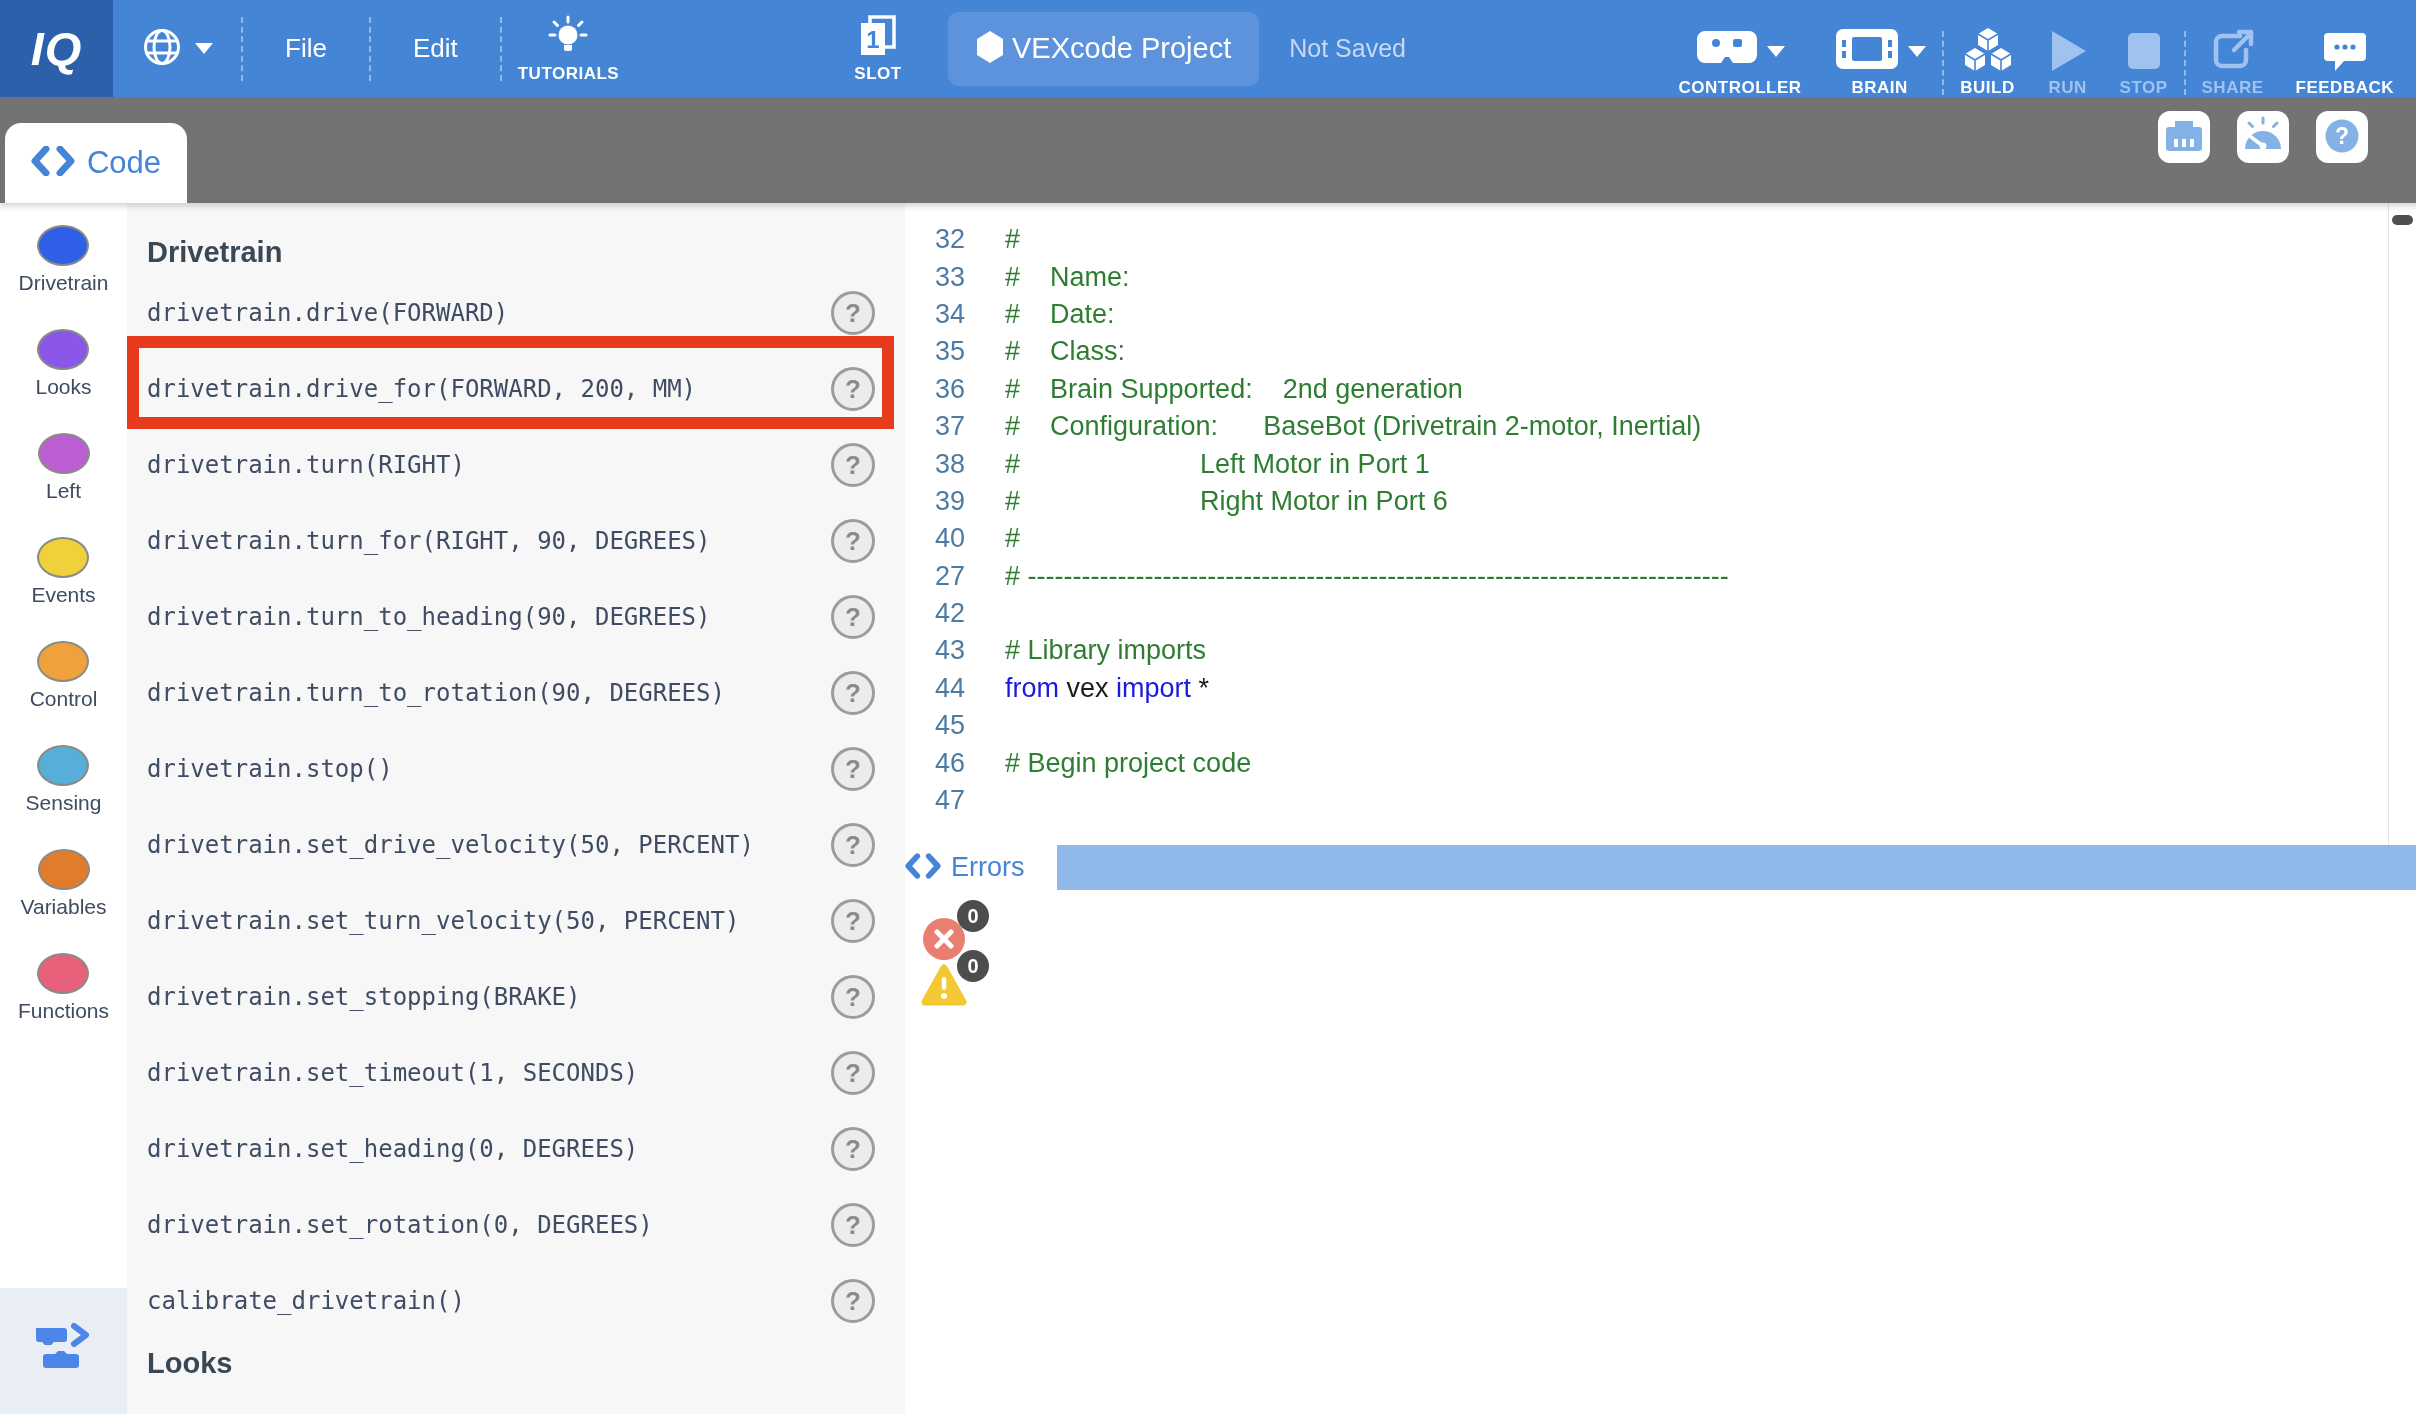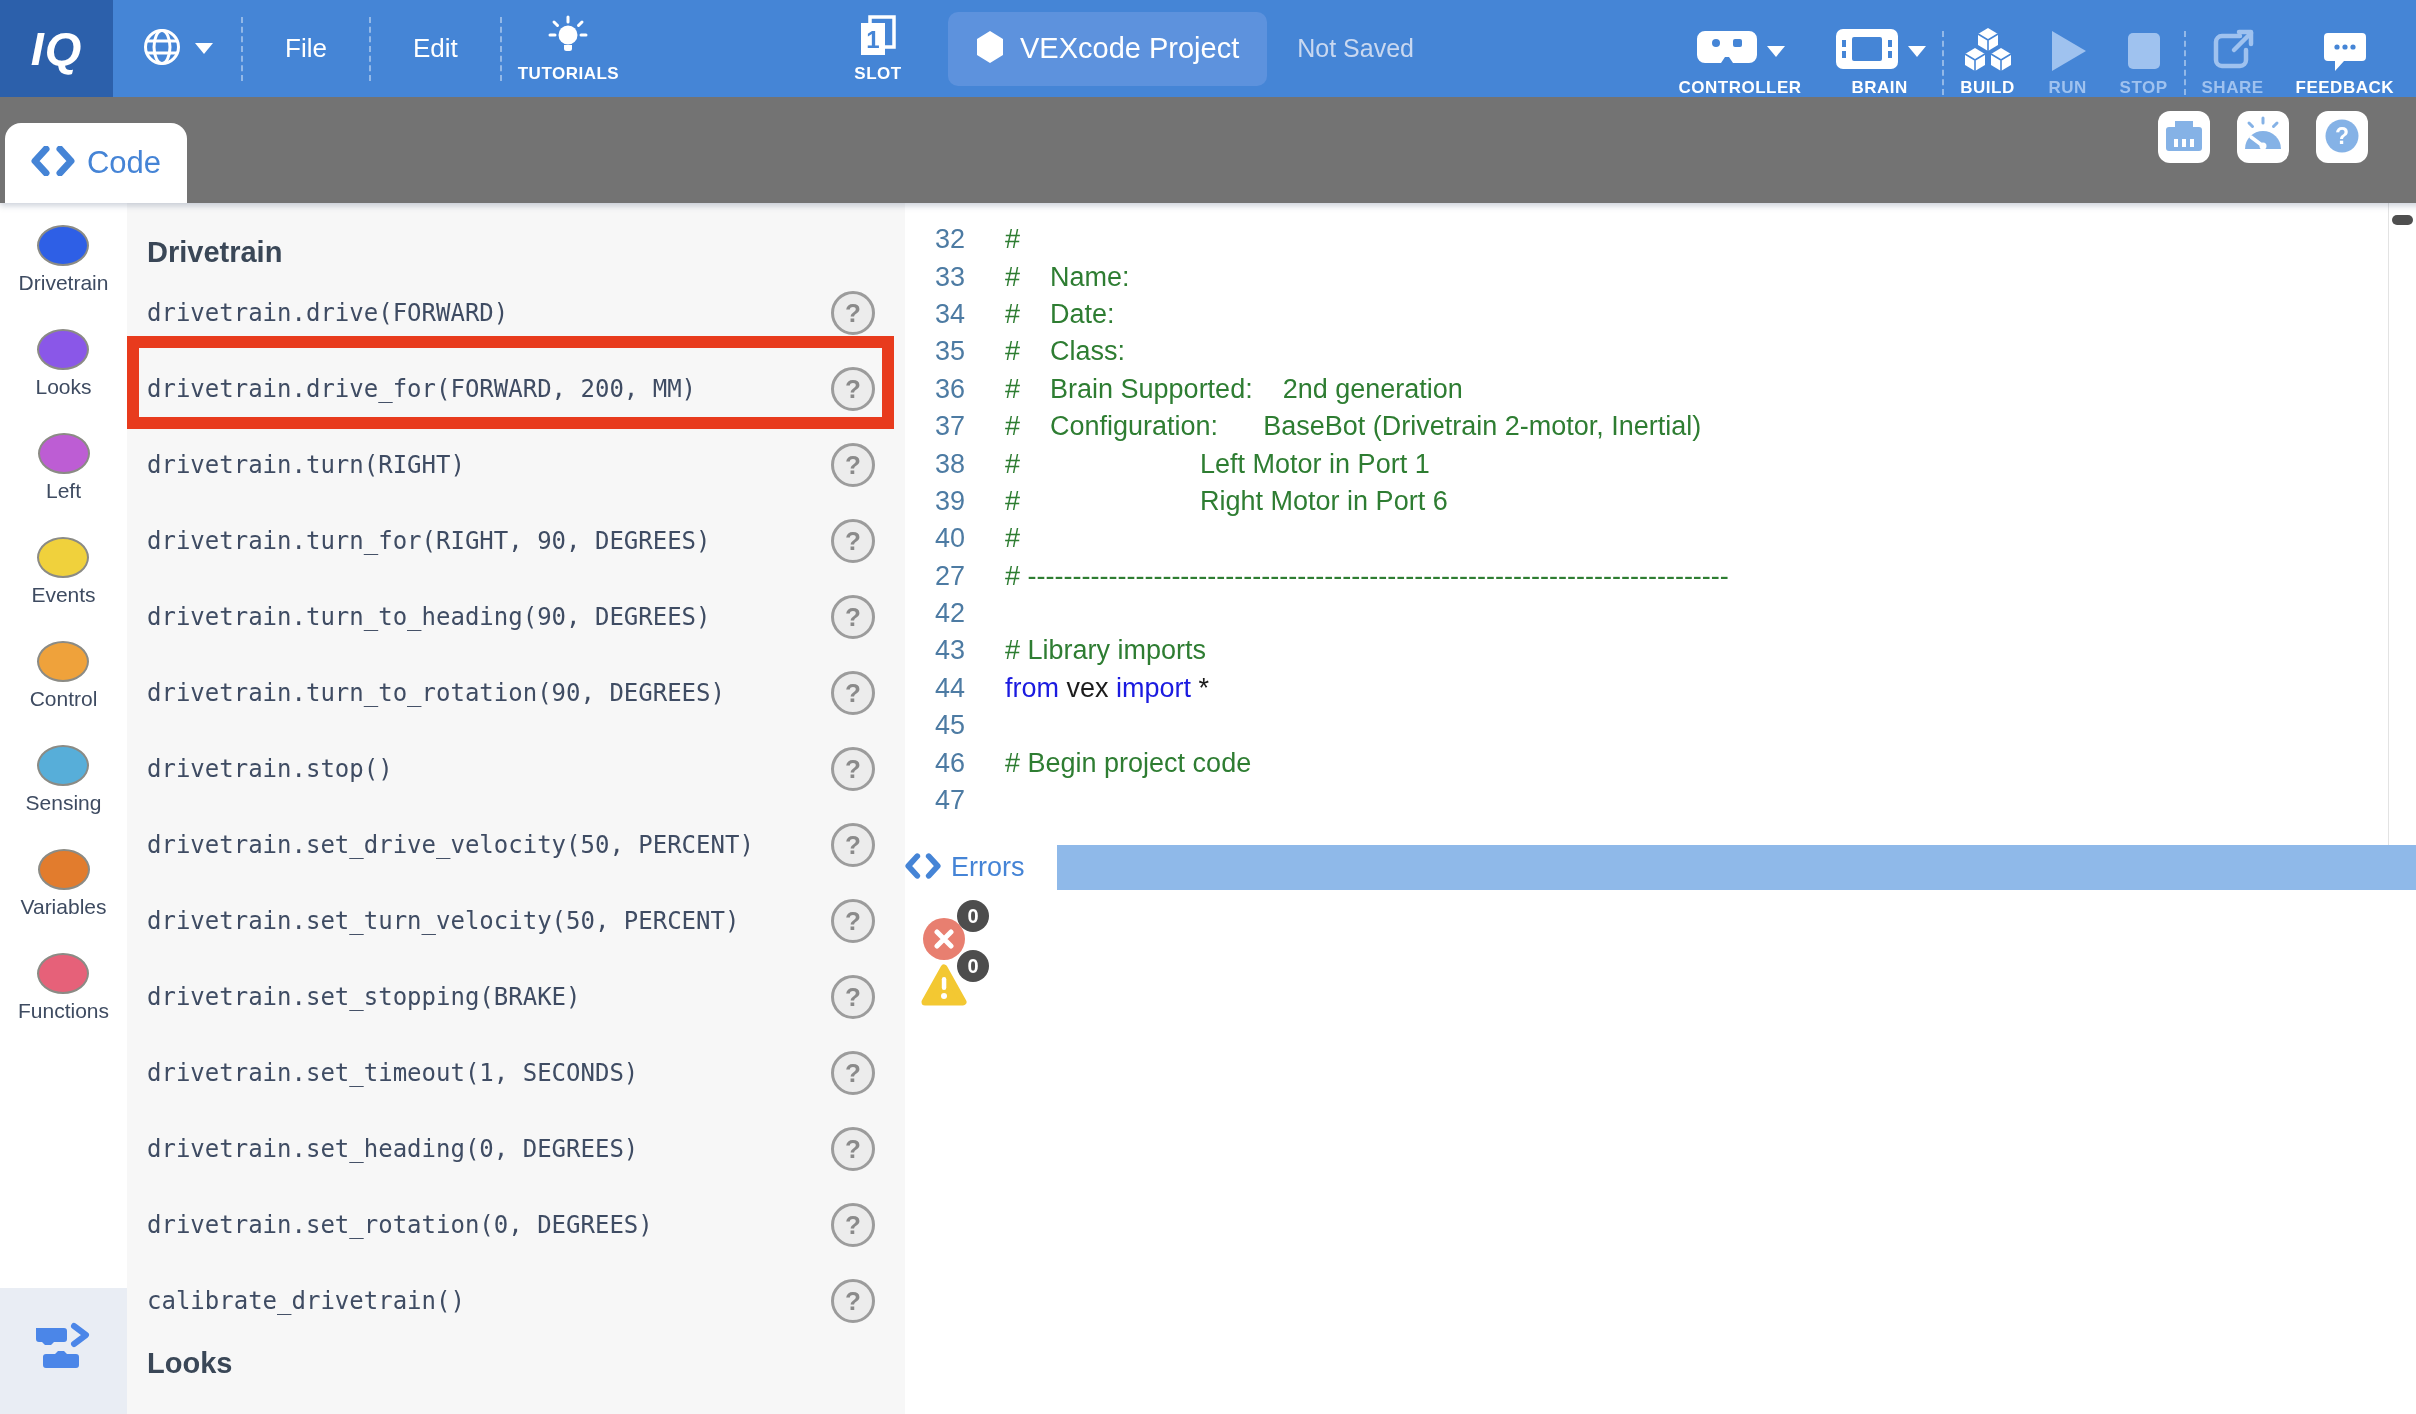--- a/index.html
+++ b/index.html
@@ -19,21 +19,21 @@
   .caret{width:0;height:0;border-left:9px solid transparent;border-right:9px solid transparent;border-top:11px solid #fff;}
   .vsep{border-left:2px dashed rgba(255,255,255,0.42);height:64px;align-self:center;}
   .menu-item{padding:0 42px;font-size:26px;color:#fff;display:flex;align-items:center;cursor:pointer;}
   .tb-stack{display:flex;flex-direction:column;align-items:center;justify-content:center;gap:3px;padding:0 16px;cursor:pointer;}
   .tb-stack .icon-row{height:48px;display:flex;align-items:center;gap:8px;}
   .tb-label{font-size:17px;font-weight:bold;color:#fff;letter-spacing:0.5px;}
   .tb-stack.disabled .tb-label{color:#9fc2ef;}
   .tb-center{position:absolute;left:838px;top:0;height:97px;display:flex;align-items:center;gap:30px;}
   .project-btn{
     height:74px;background:#5d92dd;border-radius:10px;display:flex;align-items:center;
-    gap:16px;padding:0 28px;cursor:pointer;
+    gap:8px;padding:0 28px;cursor:pointer;
   }
   .project-btn .pname{color:#fff;font-size:29px;}
   .status-text{color:#c9d8f0;font-size:25px;}
   .tb-right{position:absolute;right:6px;top:0;height:125px;display:flex;align-items:center;}
   
   #bar2{
     position:absolute;left:0;top:97px;width:2416px;height:106px;background:#737373;z-index:5;
     box-shadow:0 3px 6px rgba(60,80,110,0.25);
     padding-left:40px;
   }

